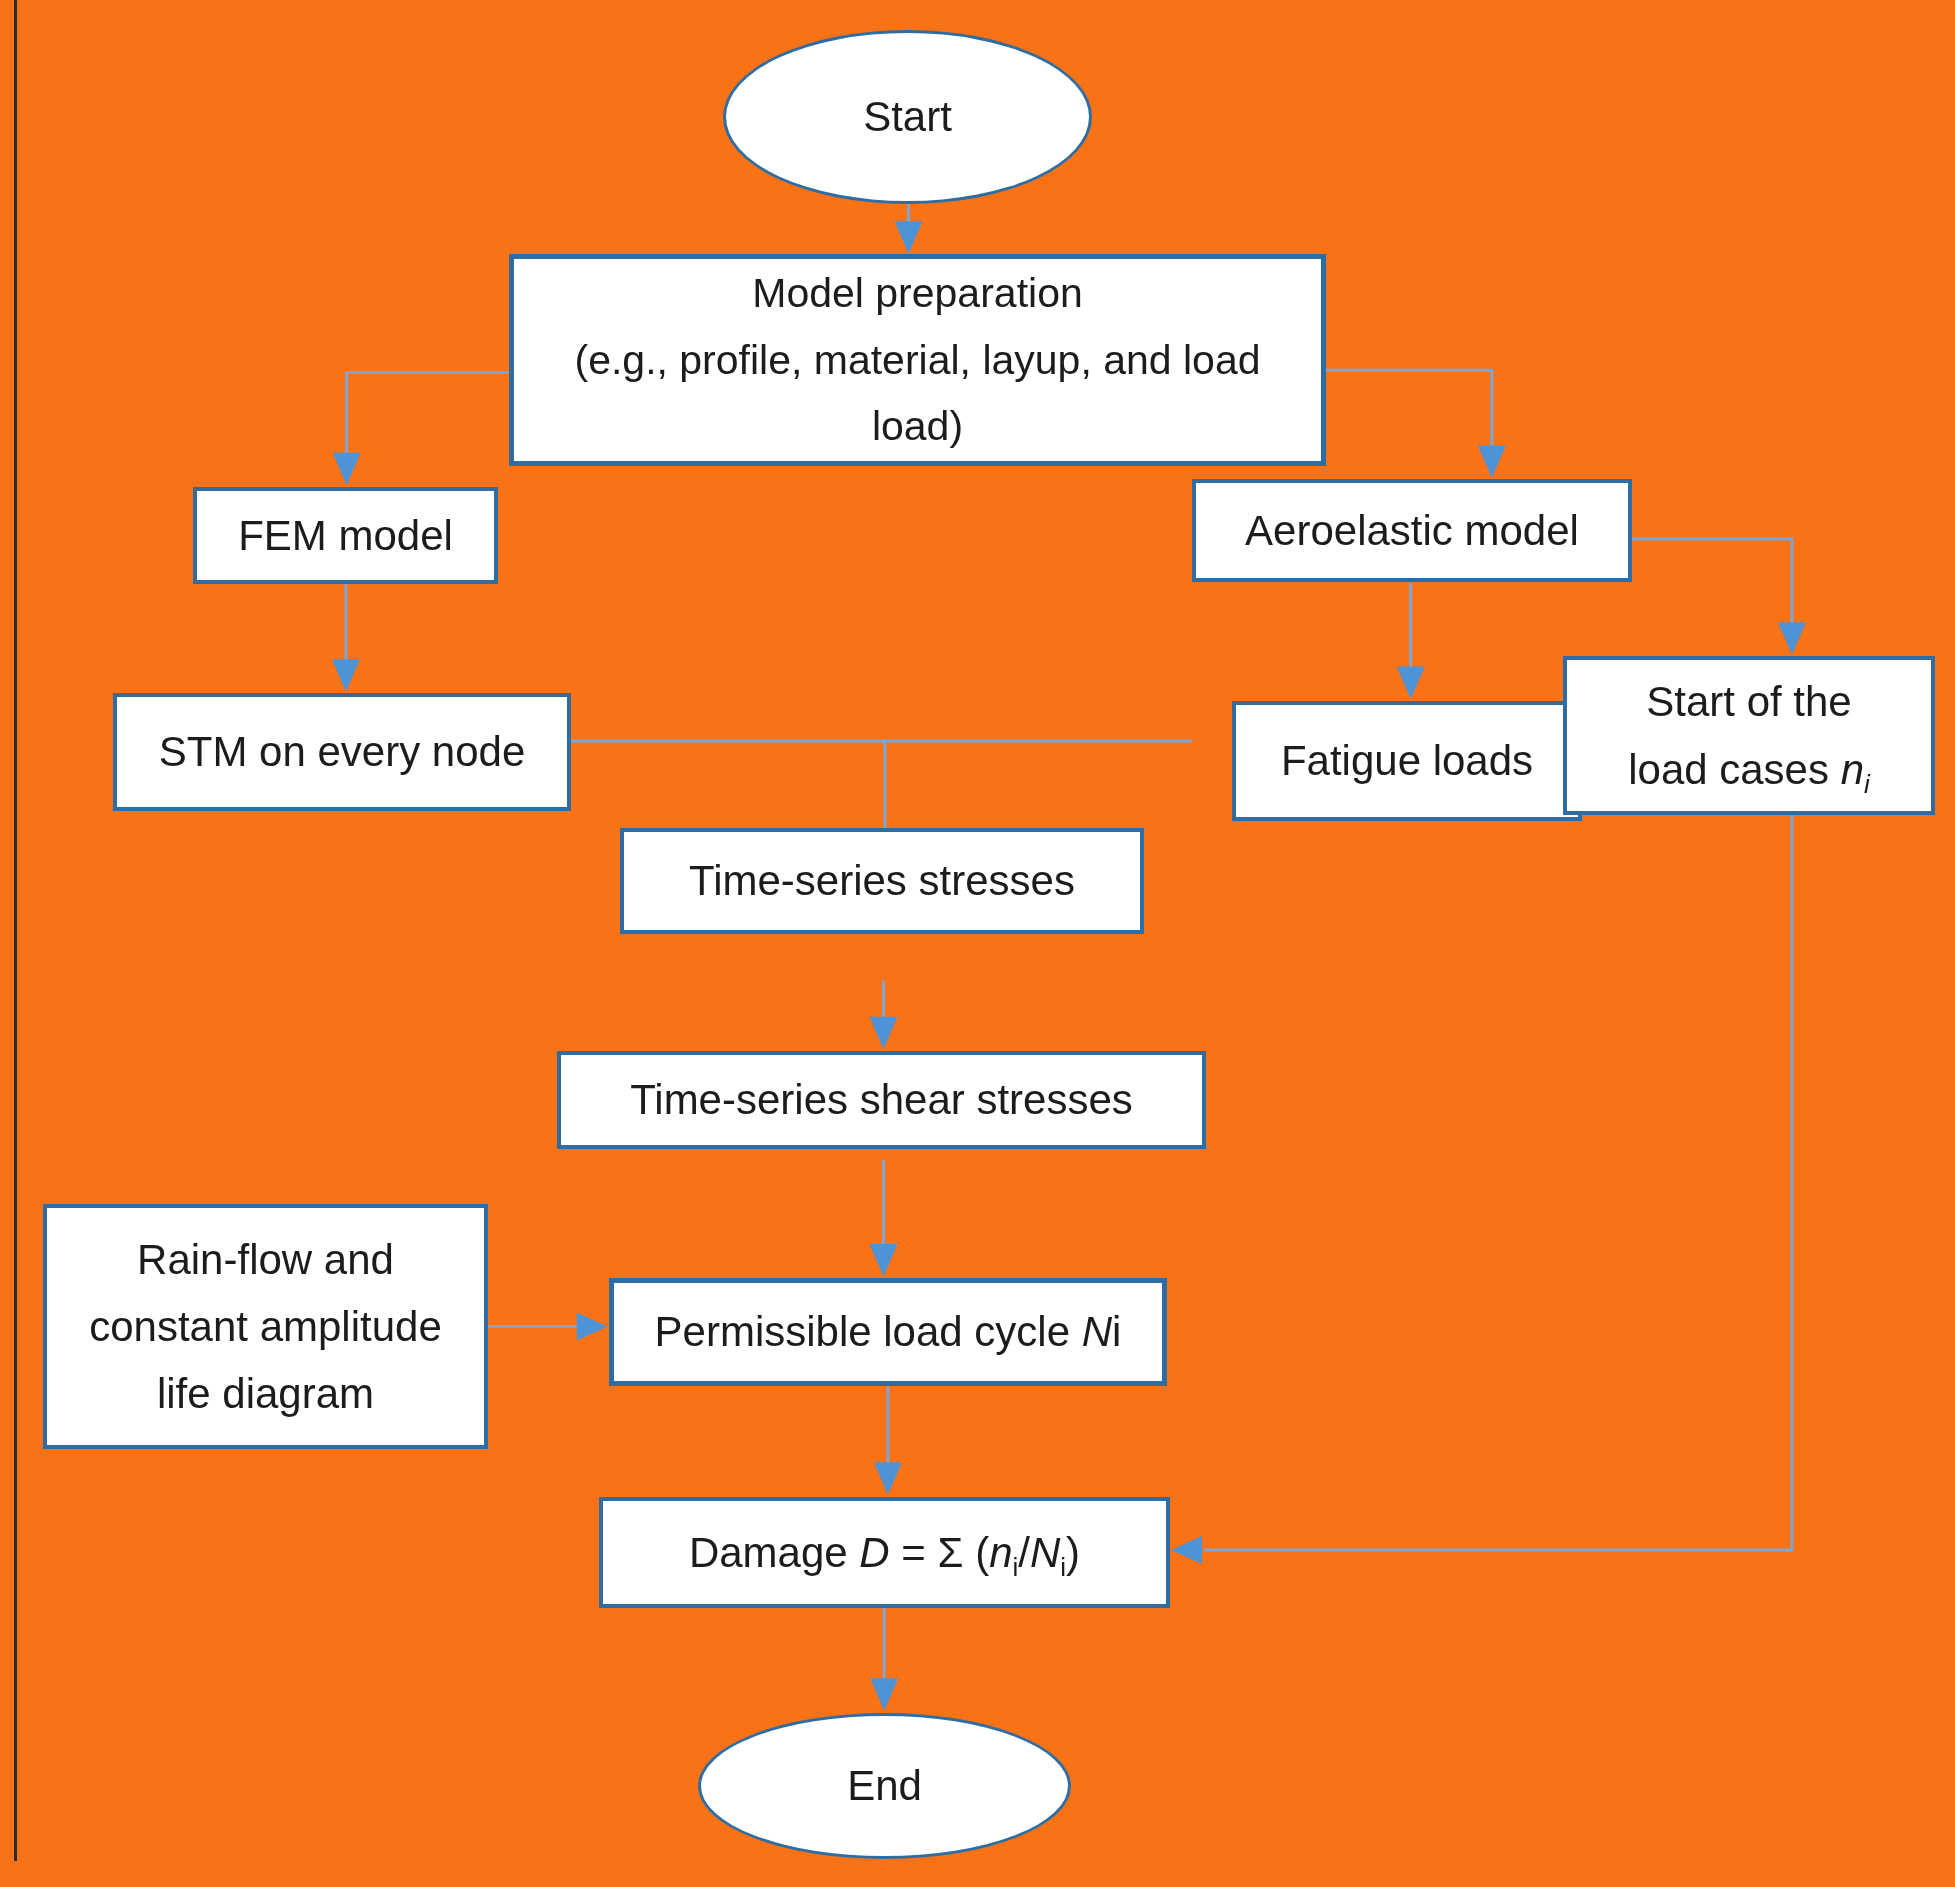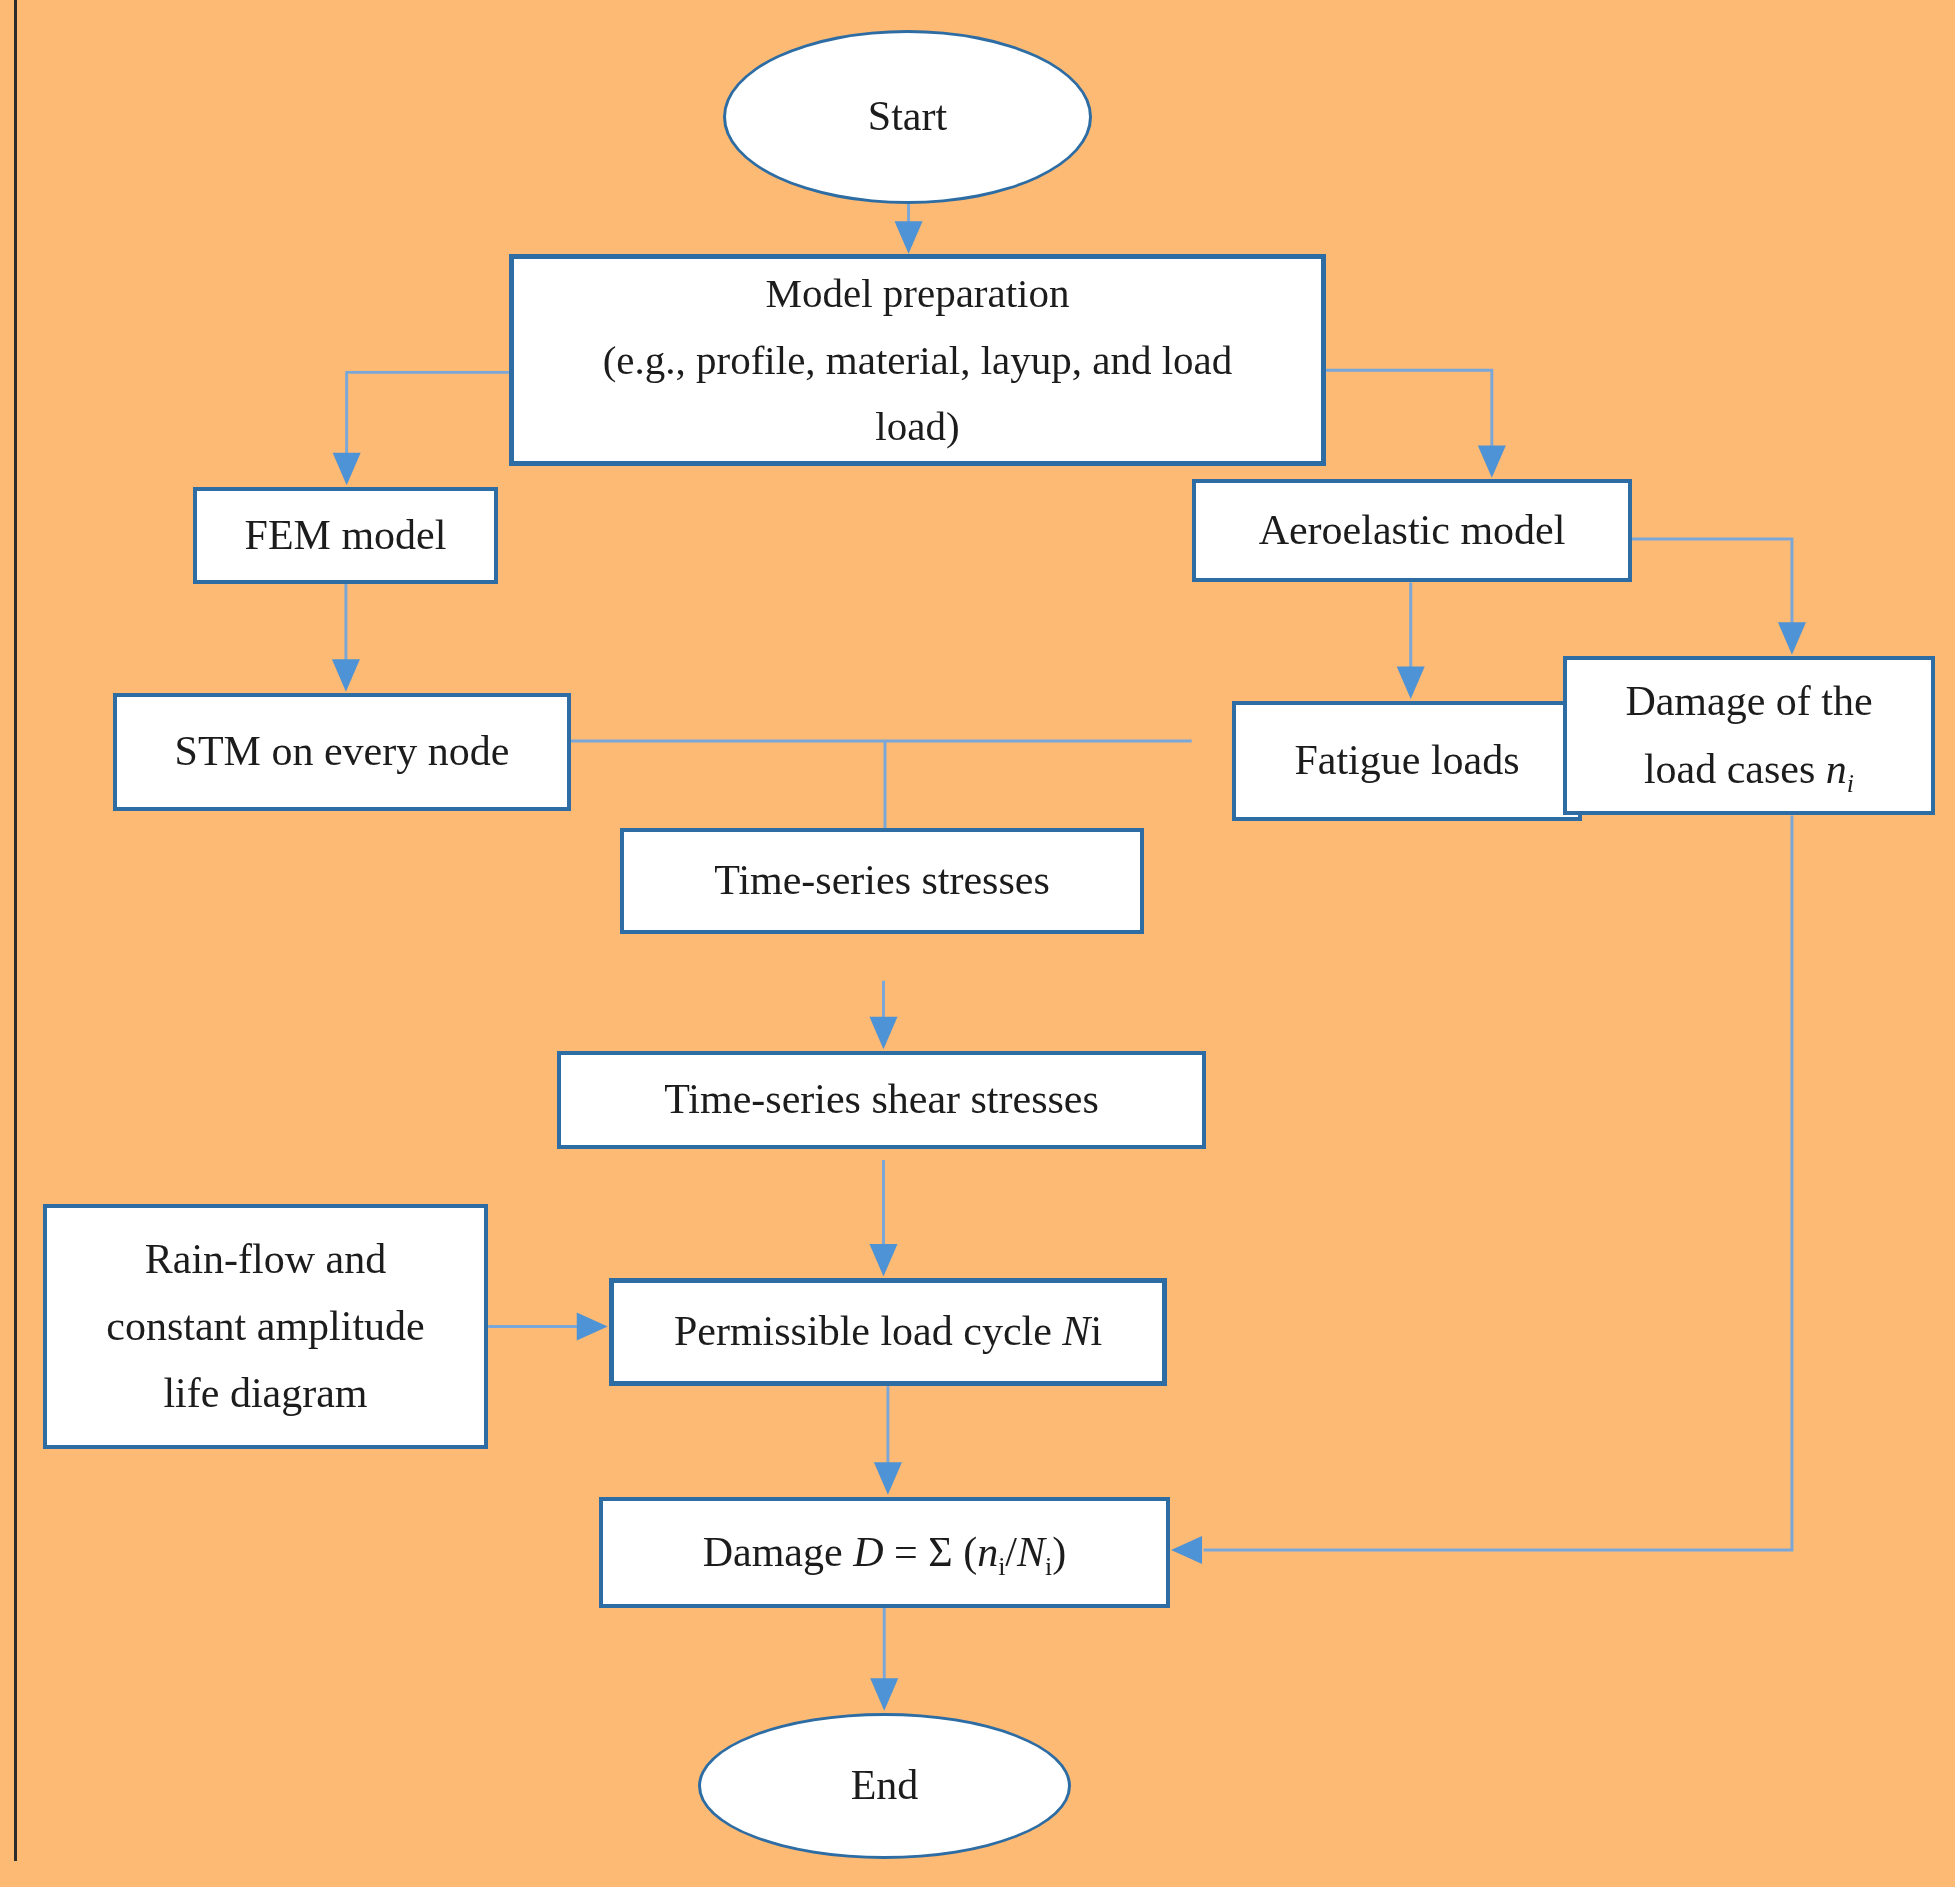--- a/index.html
+++ b/index.html
@@ -1,20 +1,20 @@
 <!DOCTYPE html>
 <html style="--box-border: #2e6da4; --connector: #7aa7d9; --arrowhead: #4e93d5; --text: #1c1c1c; --left-rule: #2b2b2b;font-size:11.8px"><head>
 <meta charset="utf-8">
 <style>
   html,body { margin:0; padding:0; background:#ffffff; }
   #canvas {
     position:relative;
     width:1955px; height:1887px;
-    background:#fdba74;
-    font-family:Liberation Serif, serif;
+    background:#f97316;
+    font-family:Liberation Sans, sans-serif;
     color:var(--text,#1c1c1c);
     overflow:hidden;
   }
   #left-rule {
     position:absolute; left:14px; top:0; width:3px; height:1861px;
     background:var(--left-rule,#2b2b2b);
   }
   #connectors { position:absolute; left:0; top:0; }
   .cline { stroke:var(--connector,#7aa7d9); stroke-width:4; fill:none; }
   .ahead { fill:var(--arrowhead,#4e93d5); stroke:none; }
@@ -129,21 +129,21 @@
   <div class="node" style="left:113px; top:693px; width:458px; height:118px;">
     <span>STM on every node</span>
   </div>
 
   <div class="node" style="left:1192px; top:701px; width:350px; height:120px;margin-left:40px;">
     <span>Fatigue loads</span>
   </div>
 
   <div class="node" style="left:1563px; top:656px; width:372px; height:159px; line-height:1.6;">
     <span>
-      <span class="line">Damage of the</span>
+      <span class="line">Start of the</span>
       <span class="line"><span>load cases </span><i>n</i><sub class="it">i</sub></span>
     </span>
   </div>
 
   <div class="node" style="left:620px; top:828px; width:524px; height:106px;">
     <span>Time-series stresses</span>
   </div>
 
   <div class="node" style="left:557px; top:1051px; width:649px; height:98px;">
     <span>Time-series shear stresses</span>

